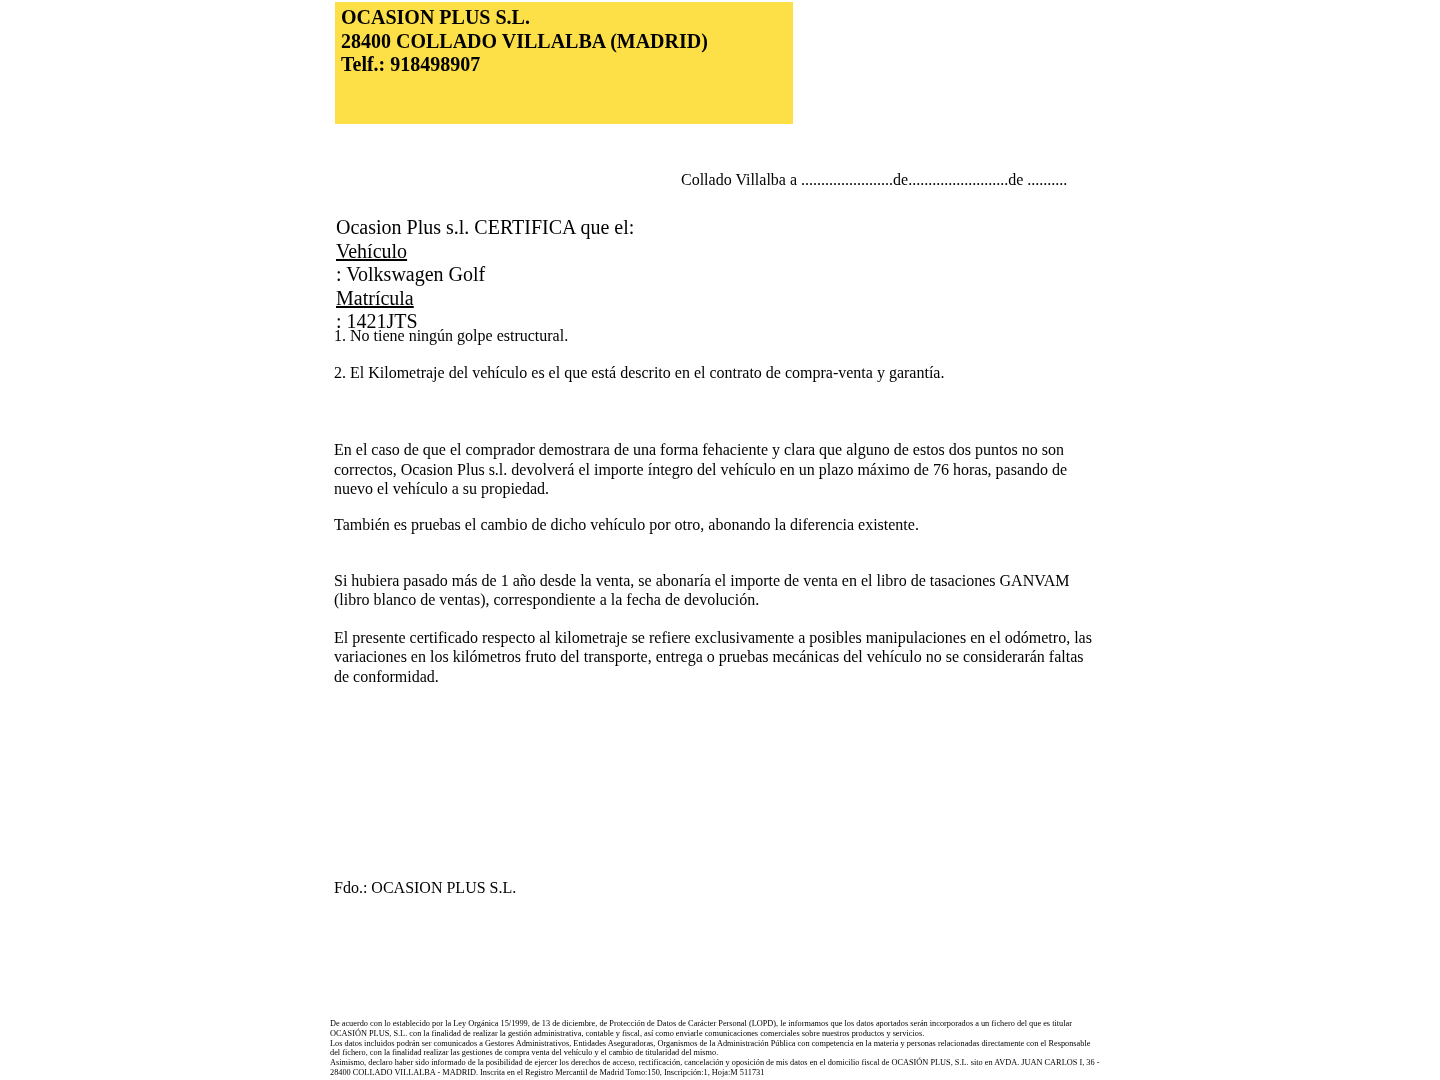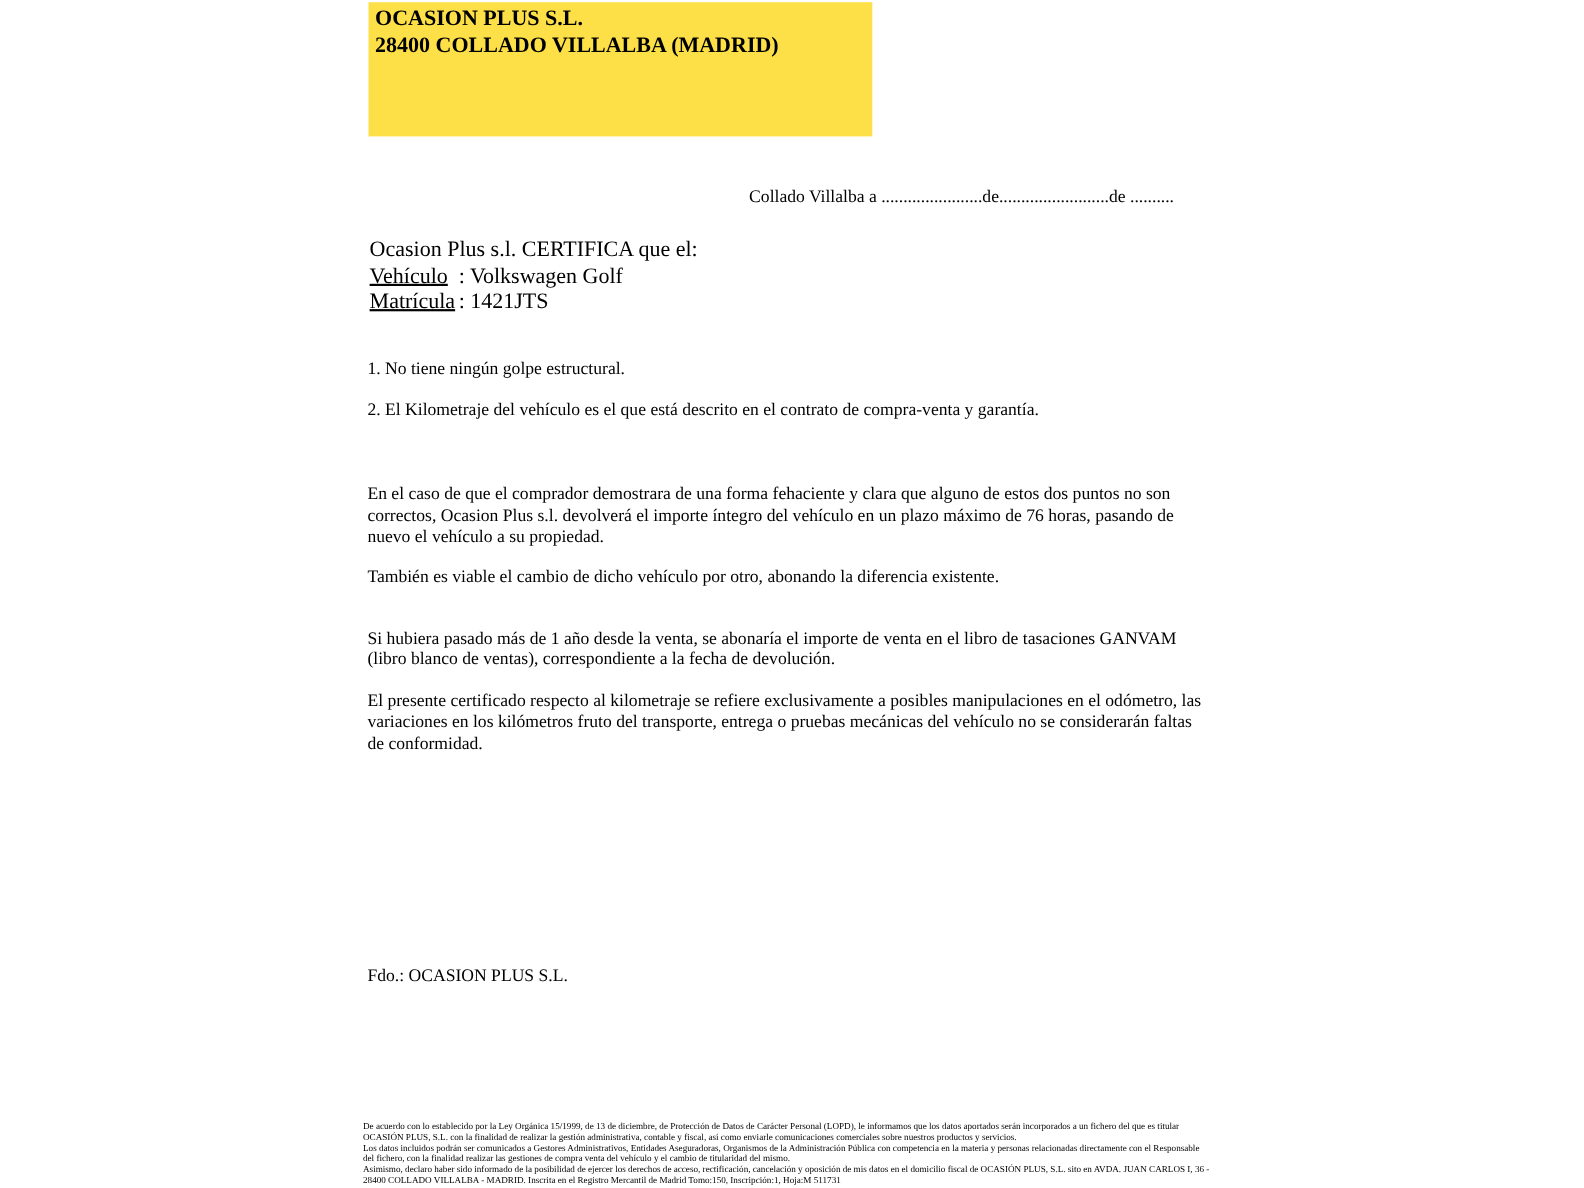--- a/index.html
+++ b/index.html
@@ -35,21 +35,21 @@
     font-size: 16px;
   }
 
   .cert-block {
     position: absolute;
     left: 336px;
     top: 216px;
     font-size: 20px;
     line-height: 23.5px;
   }
-  .field-row { display: flex; }
+  .field-row { display: flex; flex-direction: column; }
   .field-label {
     text-decoration: underline;
     display: inline-block;
     width: 81px;
   }
 
   .body-col {
     position: absolute;
     left: 334px;
     top: 326px;
@@ -72,41 +72,42 @@
     font-size: 8.3px;
     line-height: 9.8px;
   }
 </style>
 </head>
 <body>
 
 <div class="letterhead">
   <div>OCASION PLUS S.L.</div>
   <div>28400 COLLADO VILLALBA (MADRID)</div>
+  <div>Telf.: 918498907</div>
 </div>
 
 <div class="date-line">Collado Villalba a .......................de.........................de ..........</div>
 
 <div class="cert-block">
   <div>Ocasion Plus s.l. CERTIFICA que el:</div>
   <div class="field-row">
     <span class="field-label">Vehículo</span>
     <span>: Volkswagen Golf</span>
   </div>
   <div class="field-row">
     <span class="field-label">Matrícula</span>
     <span>: 1421JTS</span>
   </div>
 </div>
 
 <div class="body-col">
   <p>1. No tiene ningún golpe estructural.</p>
   <p class="p-point2">2. El Kilometraje del vehículo es el que está descrito en el contrato de compra-venta y garantía.</p>
   <p class="p-para1">En el caso de que el comprador demostrara de una forma fehaciente y clara que alguno de estos dos puntos no son correctos, Ocasion Plus s.l. devolverá el importe íntegro del vehículo en un plazo máximo de 76 horas, pasando de nuevo el vehículo a su propiedad.</p>
-  <p class="p-para2">También es viable el cambio de dicho vehículo por otro, abonando la diferencia existente.</p>
+  <p class="p-para2">También es pruebas el cambio de dicho vehículo por otro, abonando la diferencia existente.</p>
   <p class="p-para3">Si hubiera pasado más de 1 año desde la venta, se abonaría el importe de venta en el libro de tasaciones GANVAM (libro blanco de ventas), correspondiente a la fecha de devolución.</p>
   <p class="p-para4">El presente certificado respecto al kilometraje se refiere exclusivamente a posibles manipulaciones en el odómetro, las variaciones en los kilómetros fruto del transporte, entrega o pruebas mecánicas del vehículo no se considerarán faltas de conformidad.</p>
   <p class="signature">Fdo.: OCASION PLUS S.L.</p>
 </div>
 
 <div class="footer">
   <div>De acuerdo con lo establecido por la Ley Orgánica 15/1999, de 13 de diciembre, de Protección de Datos de Carácter Personal (LOPD), le informamos que los datos aportados serán incorporados a un fichero del que es titular OCASIÓN PLUS, S.L. con la finalidad de realizar la gestión administrativa, contable y fiscal, así como enviarle comunicaciones comerciales sobre nuestros productos y servicios.</div>
   <div>Los datos incluidos podrán ser comunicados a Gestores Administrativos, Entidades Aseguradoras, Organismos de la Administración Pública con competencia en la materia y personas relacionadas directamente con el Responsable del fichero, con la finalidad realizar las gestiones de compra venta del vehículo y el cambio de titularidad del mismo.</div>
   <div>Asimismo, declaro haber sido informado de la posibilidad de ejercer los derechos de acceso, rectificación, cancelación y oposición de mis datos en el domicilio fiscal de OCASIÓN PLUS, S.L. sito en AVDA. JUAN CARLOS I, 36 - 28400 COLLADO VILLALBA - MADRID. Inscrita en el Registro Mercantil de Madrid Tomo:150, Inscripción:1, Hoja:M 511731</div>
 </div>

